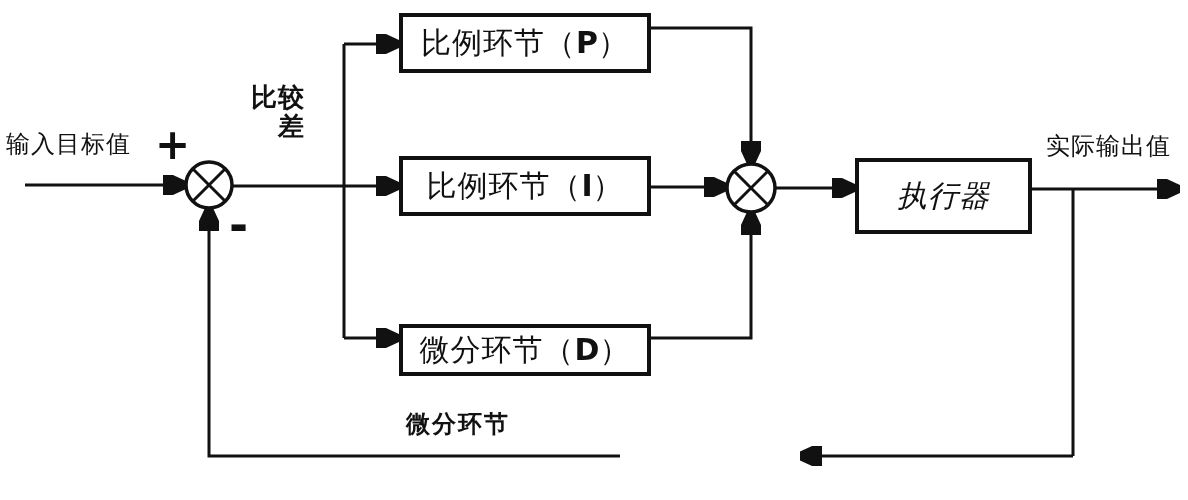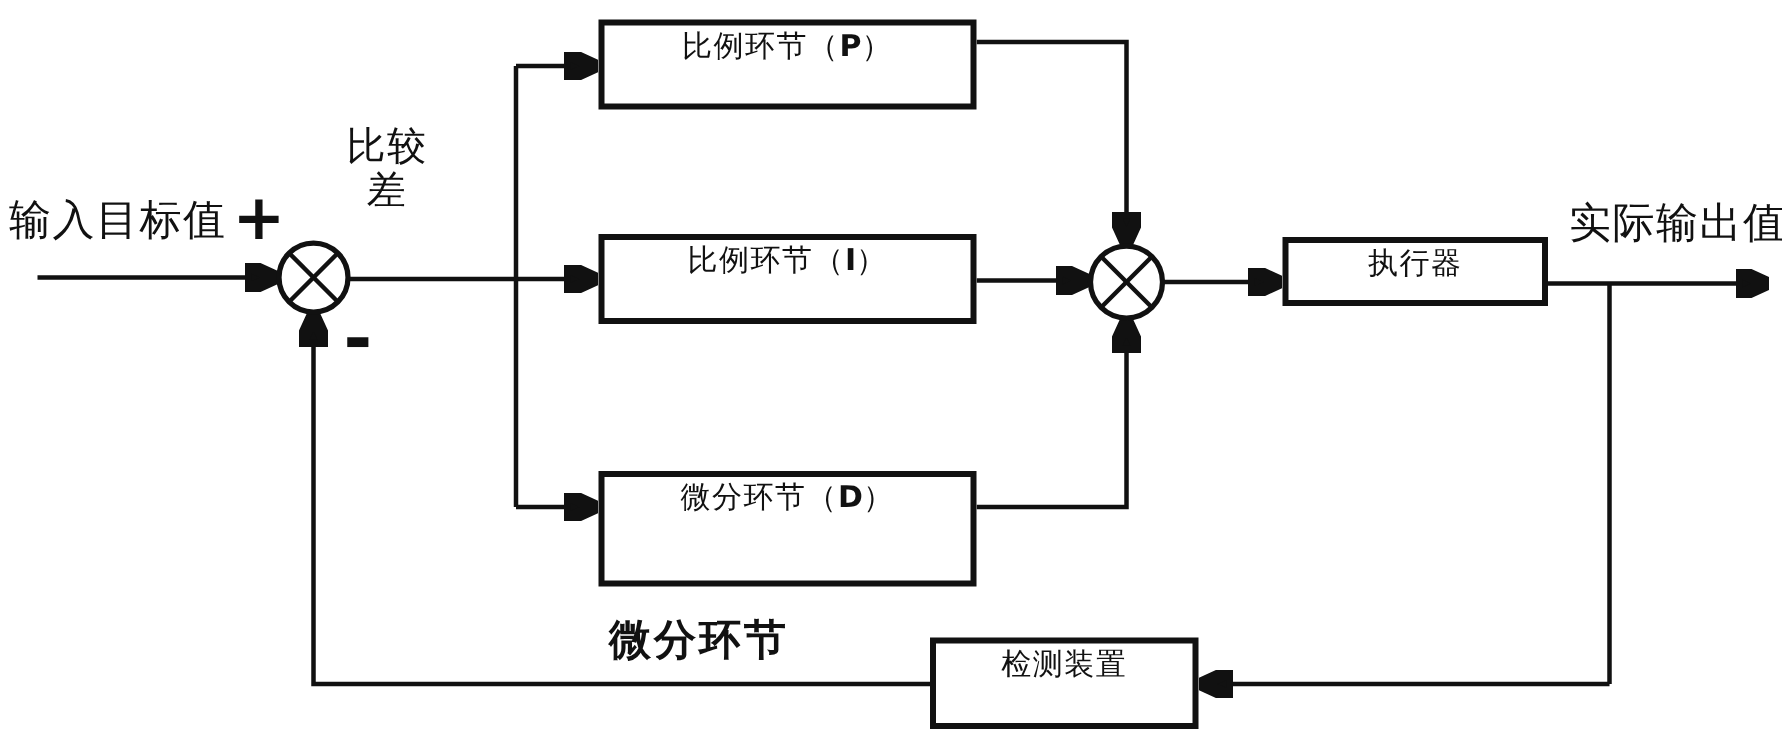--- a/index.html
+++ b/index.html
@@ -9,36 +9,36 @@
     font-family:"Liberation Serif","DejaVu Serif",serif; color:var(--line);
     overflow:hidden;
   }
   #wires { position:absolute; left:0; top:0; }
   #wires path, #wires line { stroke:var(--line); stroke-width:3; fill:none; }
   #wires circle { stroke:var(--line); stroke-width:3.5; fill:var(--bg); }
   #wires .xline { stroke-width:3; }
   #wires .ah { fill:var(--line); }
   .block {
     position:absolute; box-sizing:border-box; border:4px solid var(--line);
-    background:var(--bg); display:flex; justify-content:center;
-    font-size:20px; letter-spacing:1px; white-space:nowrap;
+    background:var(--bg); display:flex; align-items:center; justify-content:center;
+    font-size:30px; letter-spacing:1px; white-space:nowrap;
   }
   .pid-letter { font-family:"DejaVu Sans","Liberation Sans",sans-serif; font-weight:bold; letter-spacing:0; }
-  .lbl { position:absolute; font-size:28px; letter-spacing:1px; white-space:nowrap; }
+  .lbl { position:absolute; font-size:24px; letter-spacing:1px; white-space:nowrap; }
   .sign { position:absolute; font-family:"DejaVu Sans","Liberation Sans",sans-serif; font-weight:bold; }
   #plus-sign  { left:155px; top:124px; font-size:42px; line-height:42px; }
   #minus-sign { left:229px; top:202px; font-size:46px; line-height:46px; }
-  #error-label { left:211px; top:83px; width:94px; text-align:center; line-height:29px; font-size:26px; }
+  #error-label { left:211px; top:83px; width:94px; text-align:right; line-height:29px; font-size:26px;font-weight:bold; }
   #input-label    { left:6px;    top:128px; }
   #output-label   { left:1046px; top:130px; }
   #measured-label { left:406px;  top:408px; font-family:"Liberation Sans","DejaVu Sans",sans-serif; font-weight:bold; letter-spacing:2px; }
   #p-block { left:399px; top:13px;  width:252px; height:60px; }
   #i-block { left:399px; top:156px; width:252px; height:60px; }
-  #d-block { left:399px; top:314px; width:252px; height:77px; }
-  #actuator-block { left:855px; top:158px; width:177px; height:46px; }
+  #d-block { left:399px; top:324px; width:252px; height:52px; }
+  #actuator-block { left:855px; top:158px; width:177px; height:76px;font-style:italic; }
   #sensor-block   { left:620px; top:425px; width:179px; height:61px; }
 </style>
 </head>
 <body>
 
 <div id="canvas">
 
   <svg id="wires" width="1188" height="500" viewBox="0 0 1188 500">
     <defs>
       <marker id="ah" markerWidth="7.5" markerHeight="6.4" refX="7" refY="3.2" orient="auto" markerUnits="strokeWidth">
@@ -84,23 +84,20 @@
   </div>
   <div class="block" id="i-block">
     <span><span>比例环节（</span><span class="pid-letter">I</span><span>）</span></span>
   </div>
   <div class="block" id="d-block">
     <span><span>微分环节（</span><span class="pid-letter">D</span><span>）</span></span>
   </div>
   <div class="block" id="actuator-block">
     <span>执行器</span>
   </div>
-  <div class="block" id="sensor-block">
-    <span>检测装置</span>
-  </div>
 
   <div class="lbl" id="input-label">输入目标值</div>
   <div class="sign" id="plus-sign">+</div>
   <div class="sign" id="minus-sign">-</div>
   <div class="lbl" id="error-label">
     <div>比较</div>
     <div>差</div>
   </div>
   <div class="lbl" id="output-label">实际输出值</div>
   <div class="lbl" id="measured-label">微分环节</div>

